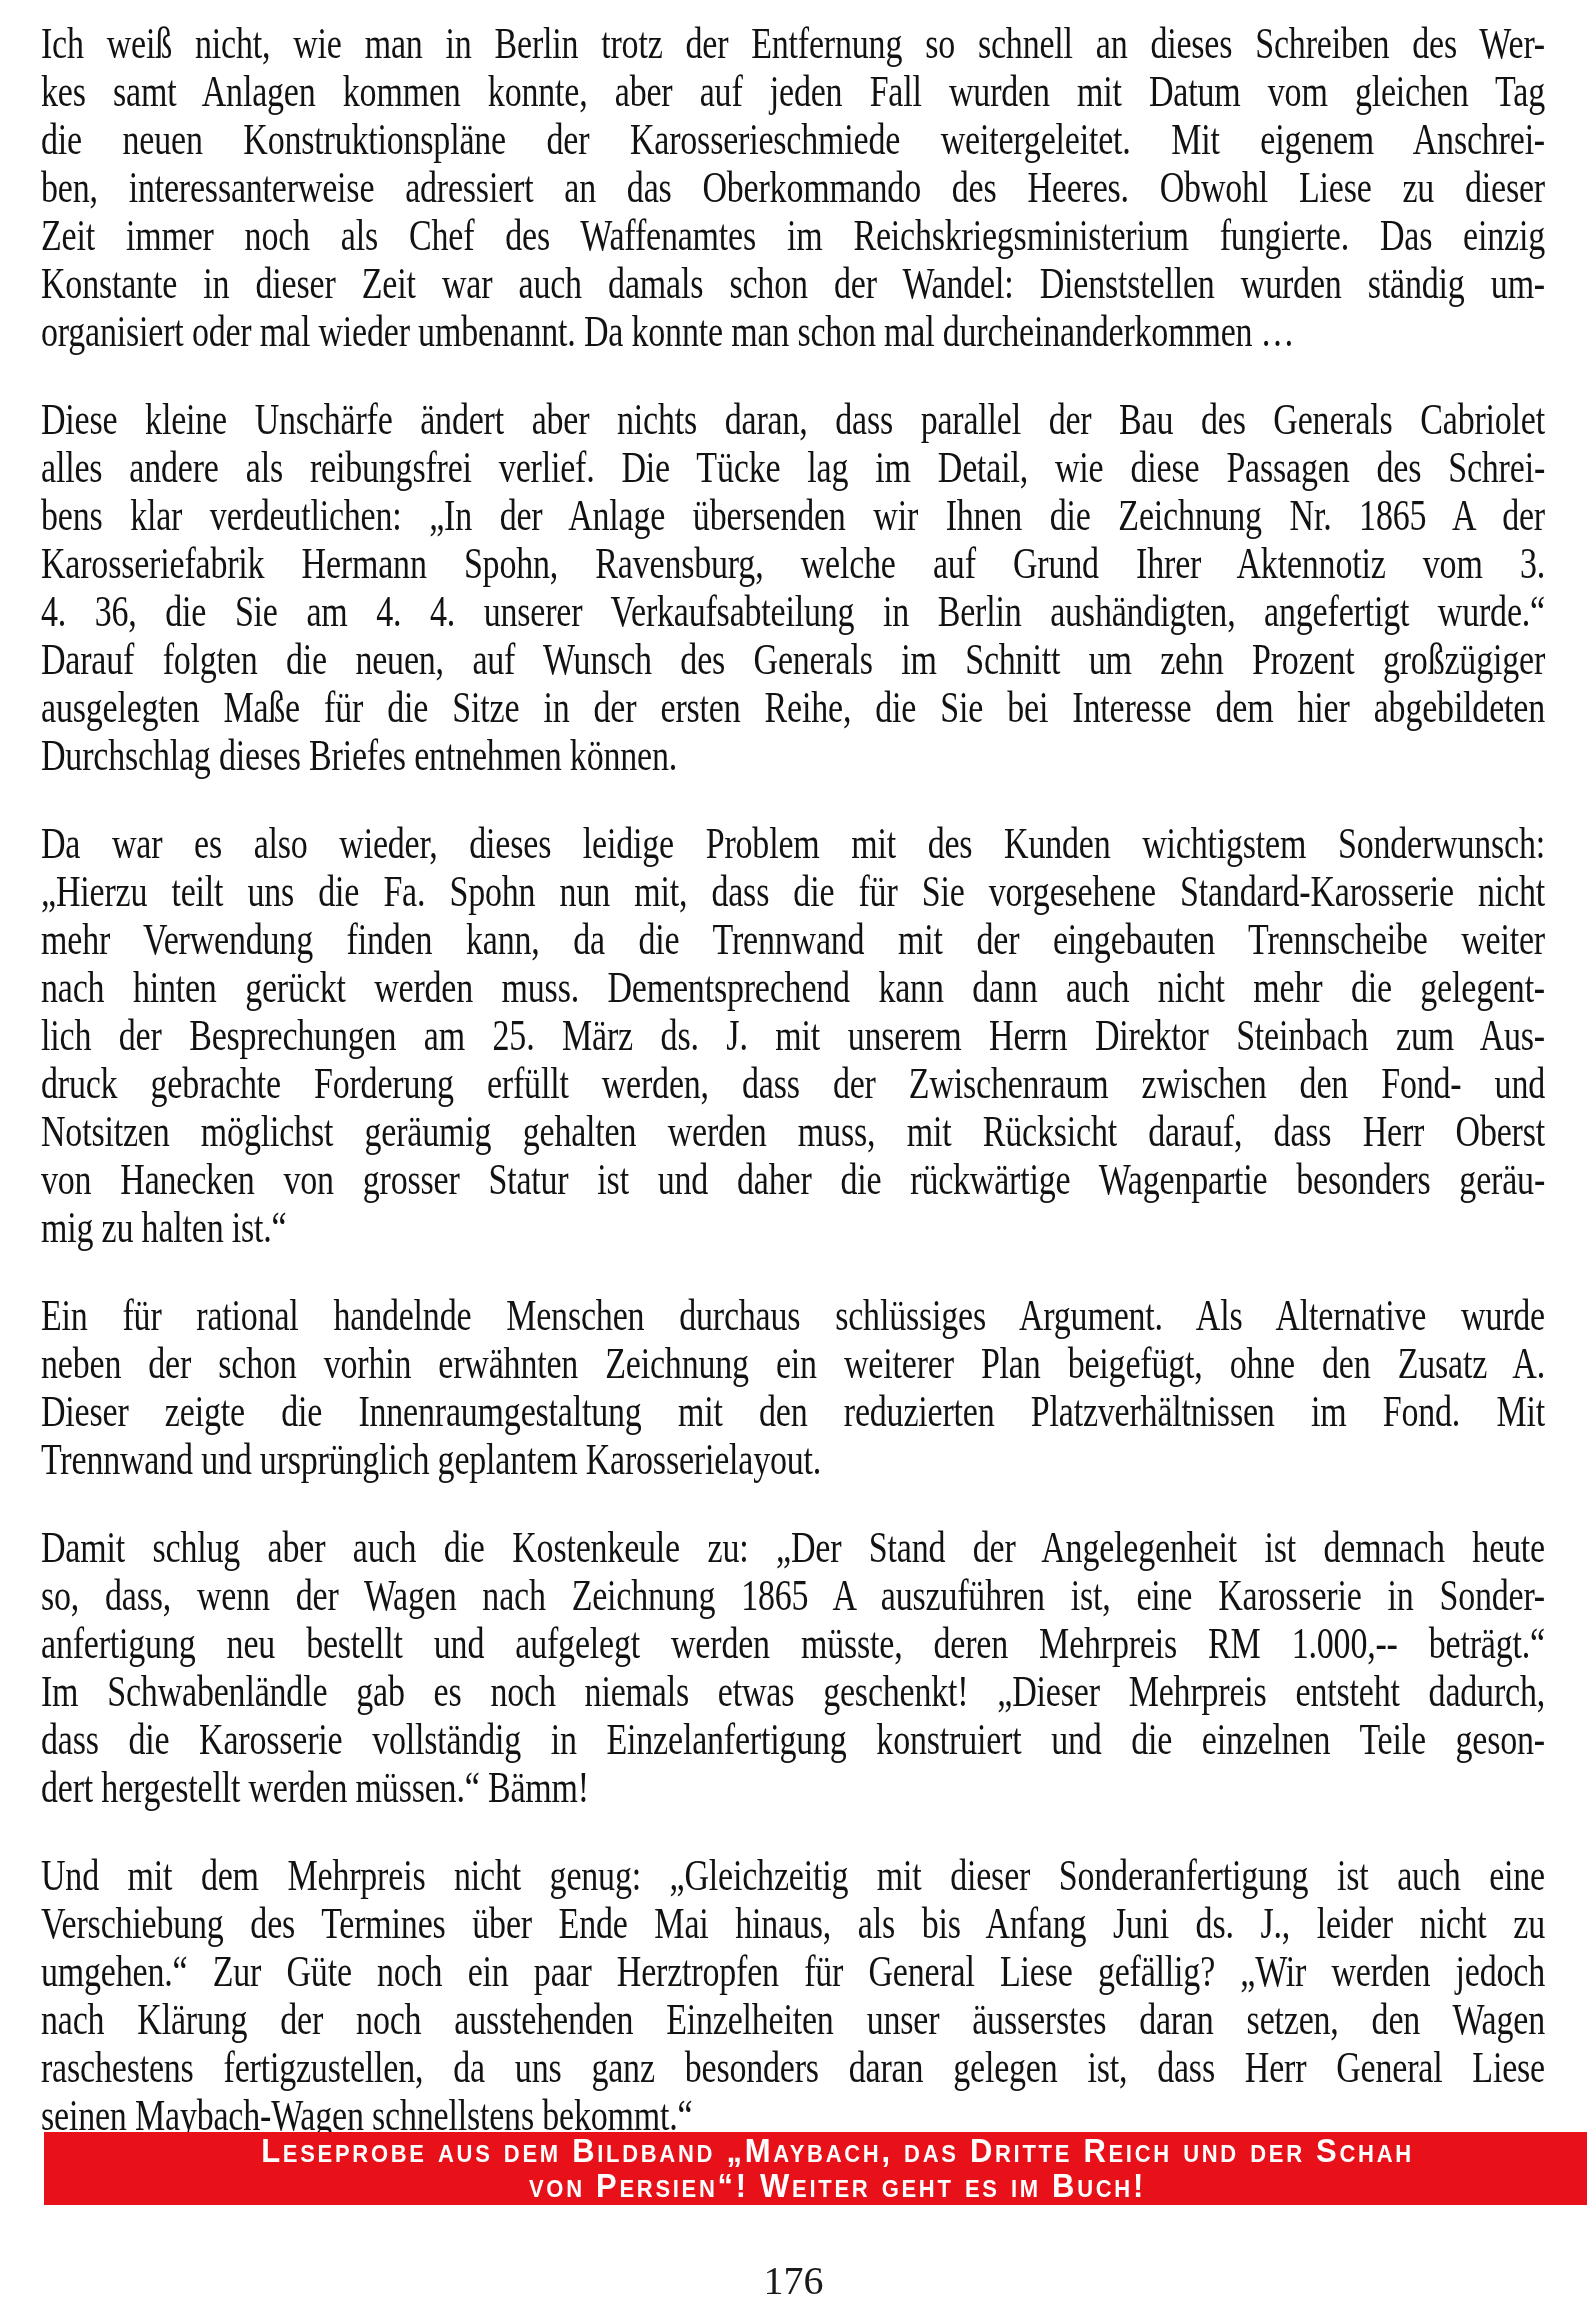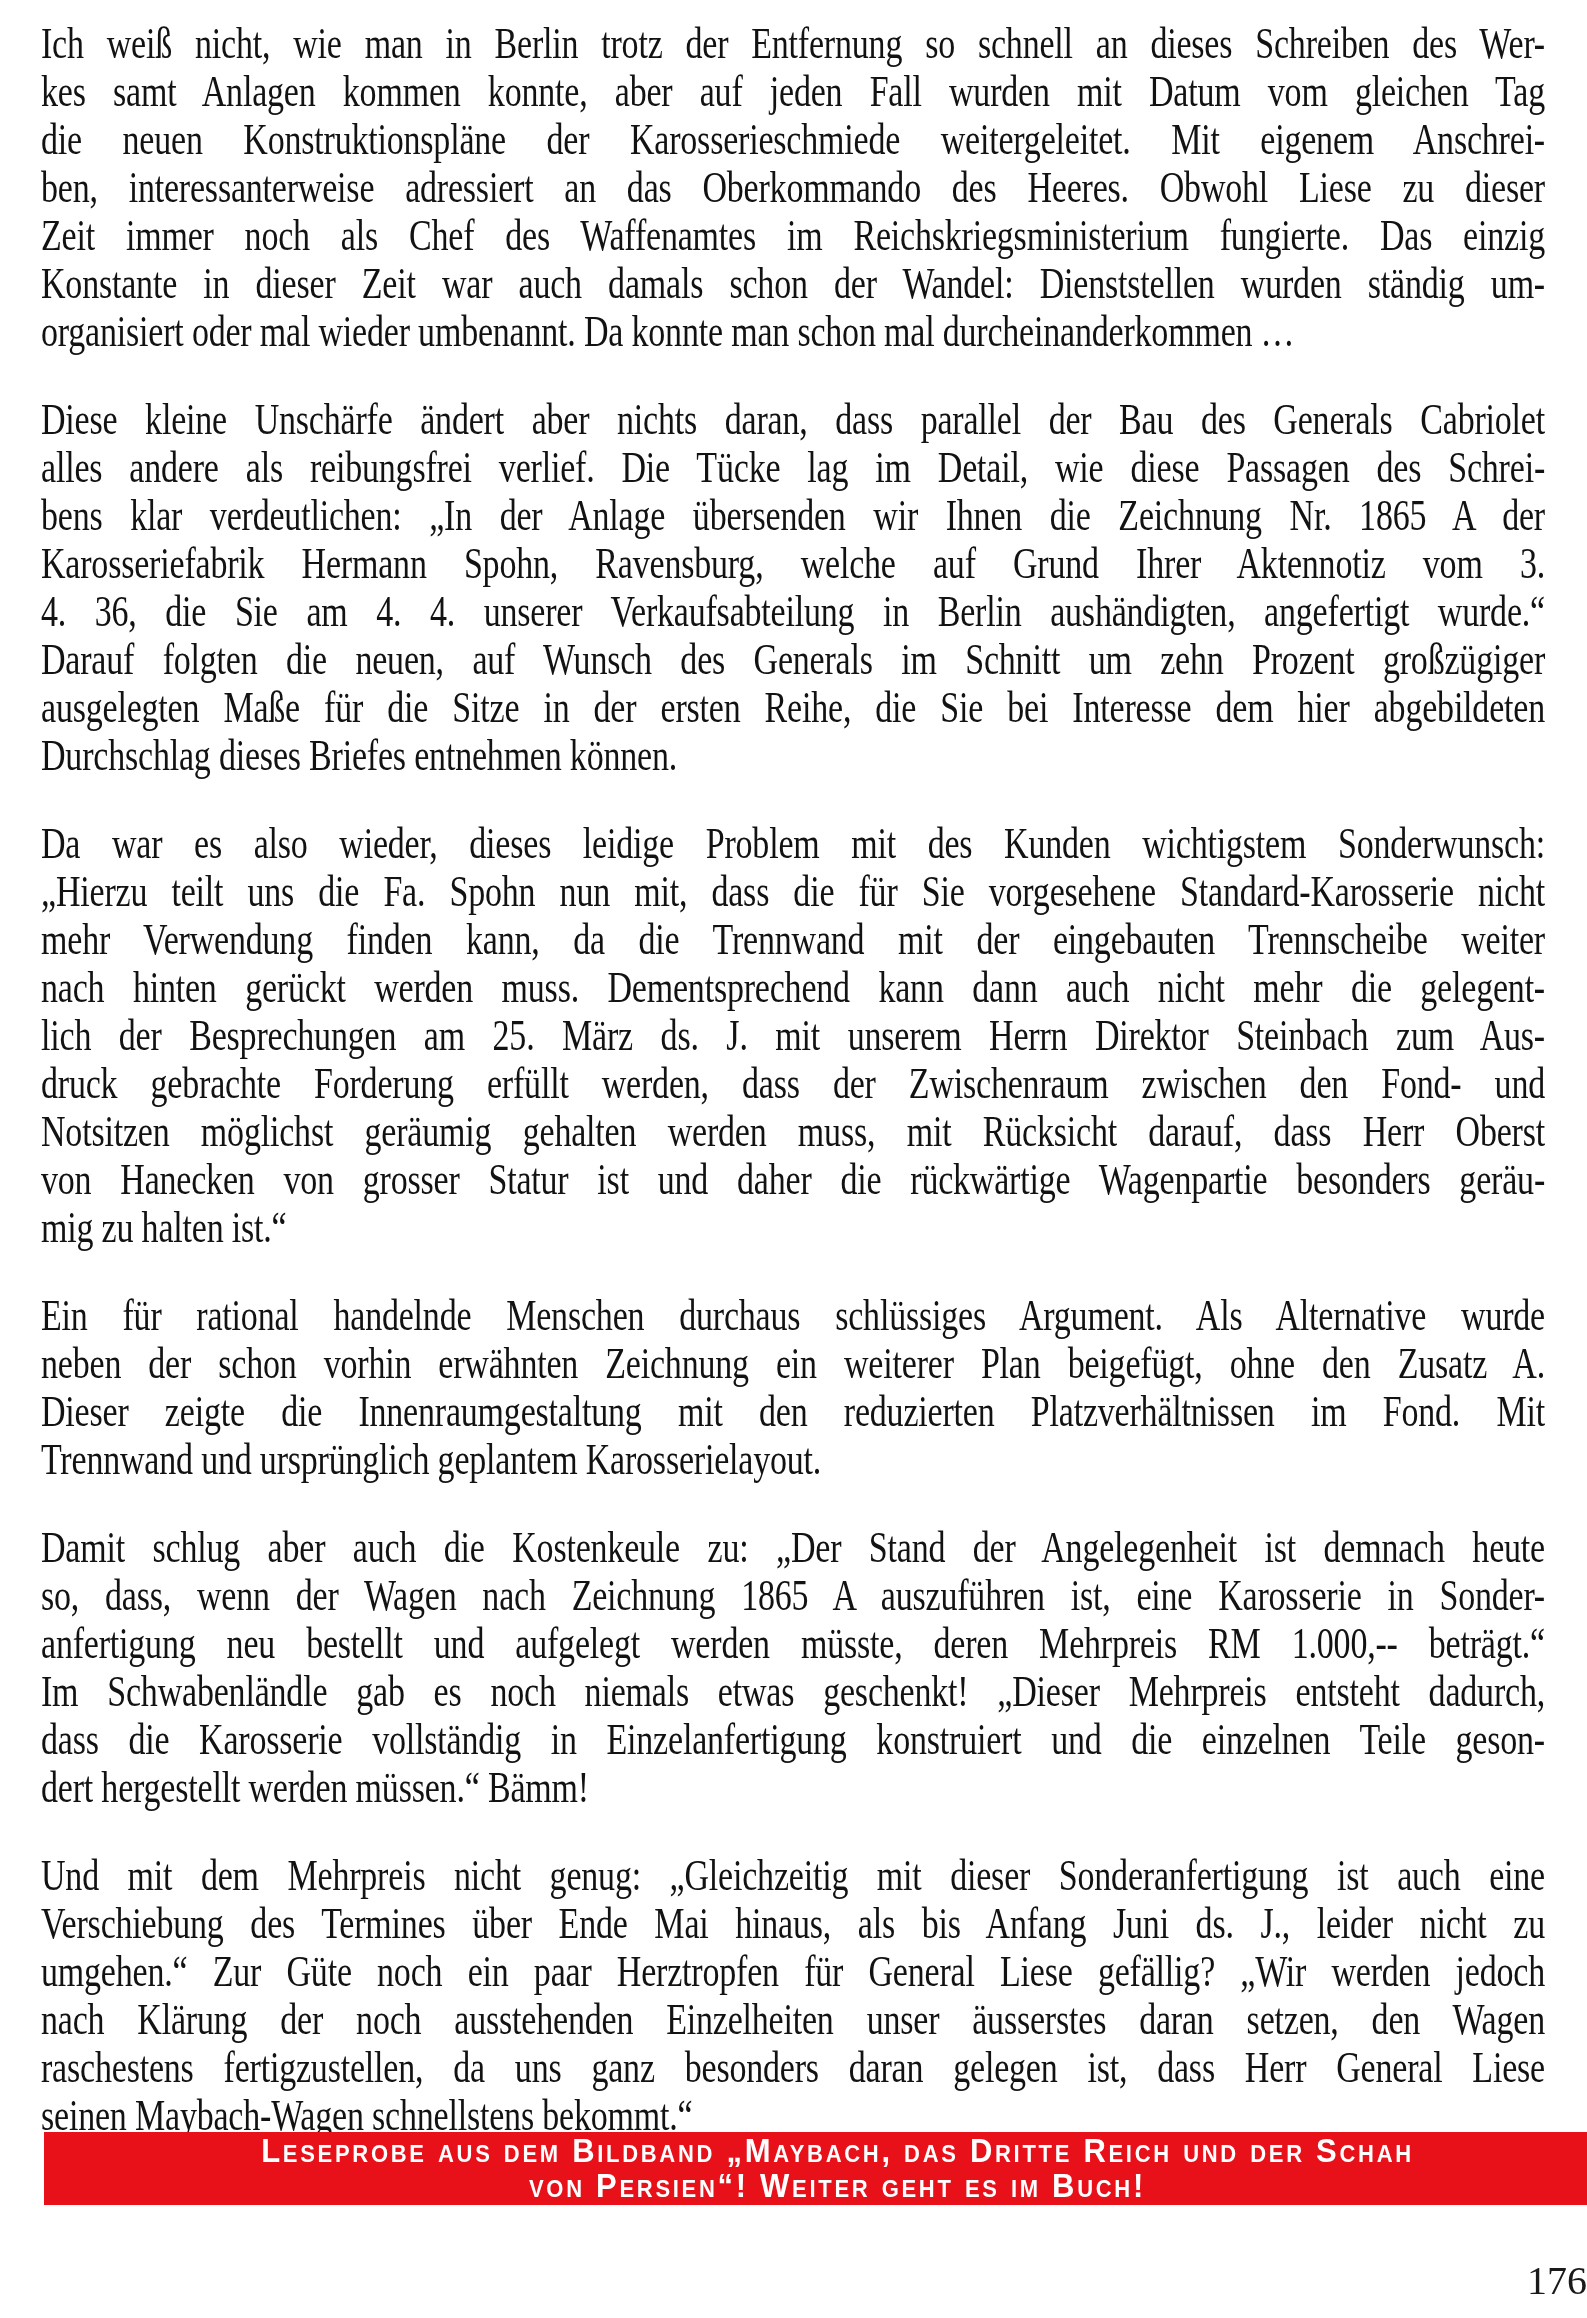--- a/index.html
+++ b/index.html
@@ -63,21 +63,21 @@
     line-height: 34px;
     letter-spacing: 2.7px;
     white-space: nowrap;
     transform: scaleY(1.08);
   }
   .page-number {
     position: absolute;
     top: 2258px;
     left: 0;
     width: 100%;
-    text-align: right;
+    text-align: center;
     font-size: 40px;
     line-height: 46px;
     color: #1a1a1a;
   }
 </style>
 </head>
 <body>
 
 <div class="page">
 

